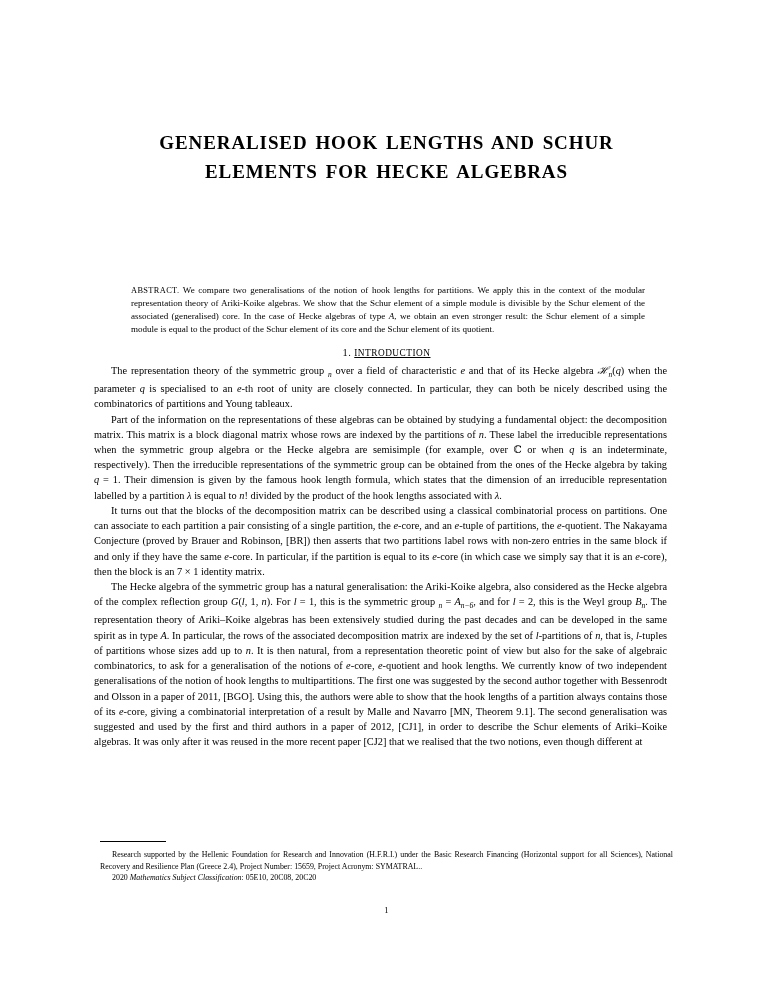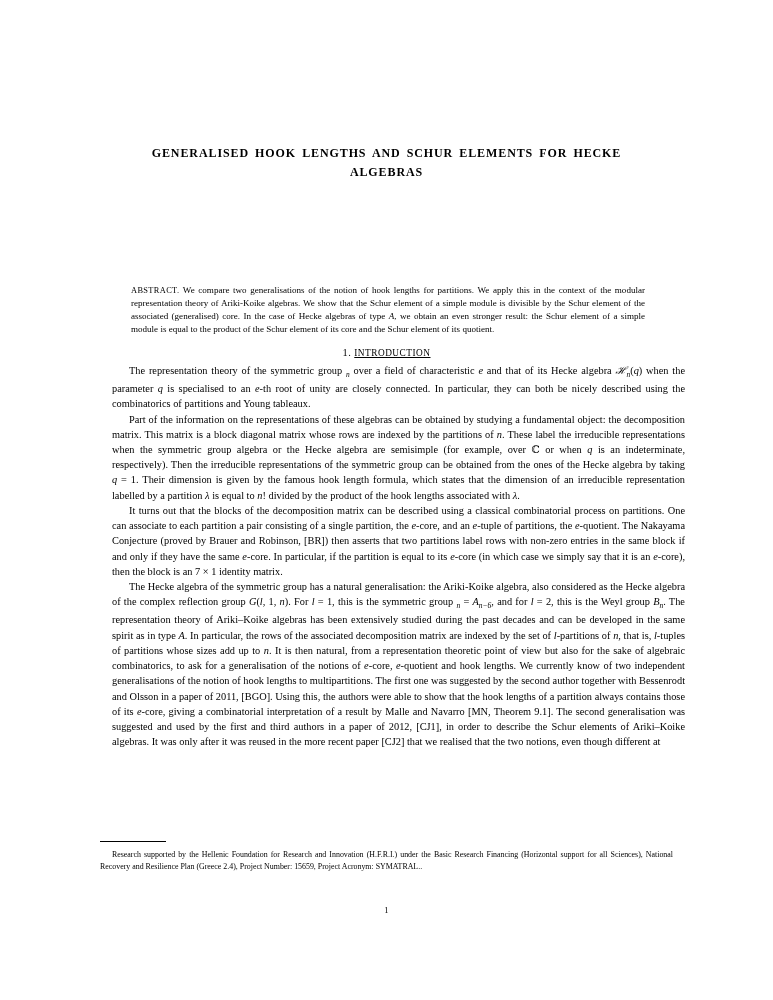--- a/index.html
+++ b/index.html
@@ -25,26 +25,26 @@
 
   
   .title-block {
     position: absolute;
     left: 100px;
     top: 128px;
     width: 573px;
     text-align: center;
   }
   .paper-title {
-    font-size: 12px;
+    font-size: 19px;
     font-weight: bold;
     letter-spacing: 0.9px;
     line-height: 1.55;
     word-spacing: 2.2px;
-    margin: 16px;
+    margin: 0;
     text-transform: uppercase;
   }
 
   .authors {
     position: absolute;
     left: 100px;
     top: 186px;
     width: 573px;
     text-align: center;
     font-size: 10.2px;
@@ -79,21 +79,21 @@
     width: 573px;
     text-align: center;
     font-size: 10.4px;
     letter-spacing: 0.45px;
   }
   .section-head .sc { text-transform: uppercase; font-size: 9.3px; letter-spacing: 0.5px; text-decoration: underline; }
 
   
   .body-text {
     position: absolute;
-    left: 112px;
+    left: 94px;
     top: 363px;
     width: 573px;
     font-size: 10.35px;
     line-height: 1.474;
     text-align: justify;
     text-justify: inter-word;
   }
   .body-text p {
     margin: 0;
     text-indent: 17px;
@@ -208,17 +208,21 @@
       in a paper of 2012, [CJ1], in order to describe the Schur elements of Ariki–Koike algebras. It was only after
       it was reused in the more recent paper [CJ2] that we realised that the two notions, even though different at
     </p>
 
   </div>
 
   <div class="footnote-rule"></div>
 
   <div class="footnote">
     <p>Research supported by the Hellenic Foundation for Research and Innovation (H.F.R.I.) under the Basic Research Financing (Horizontal support for all Sciences), National Recovery and Resilience Plan (Greece 2.4), Project Number: 15659, Project Acronym: SYMATRAL..</p>
+    <p>
+      <span>2020</span>
+      <span class="mi">Mathematics Subject Classification</span><span>: 05E10, 20C08, 20C20</span>
+    </p>
   </div>
 
   <div class="page-number">1</div>
 
 </div>
 
 </body></html>

